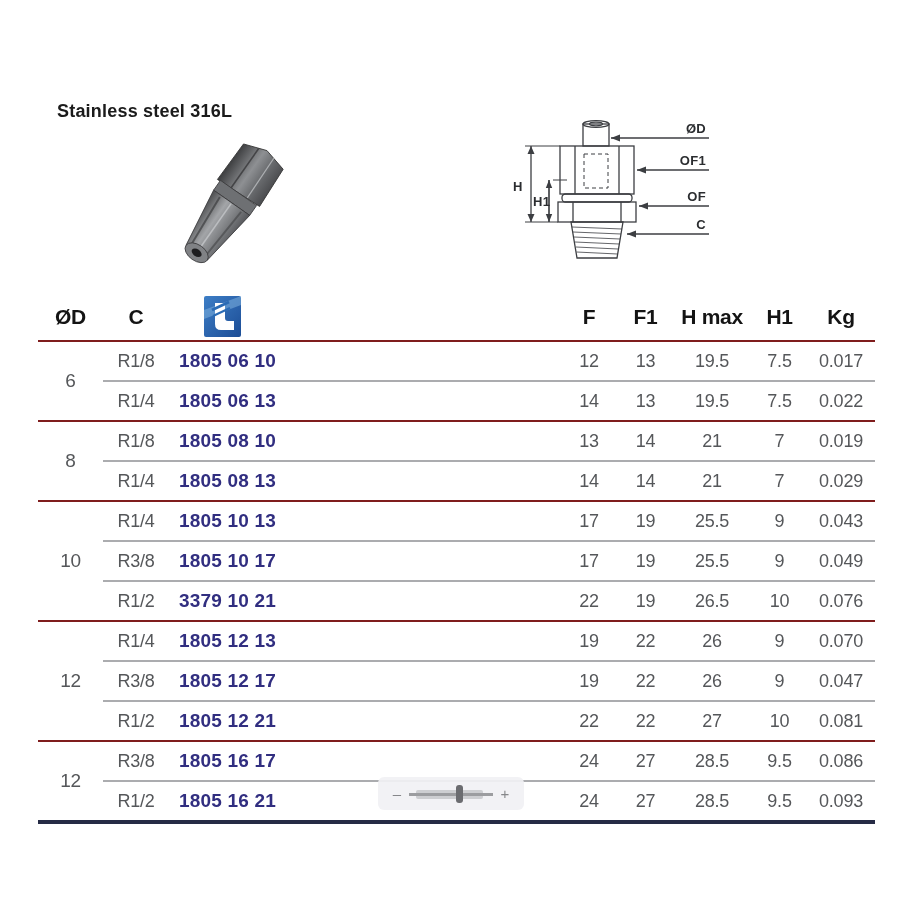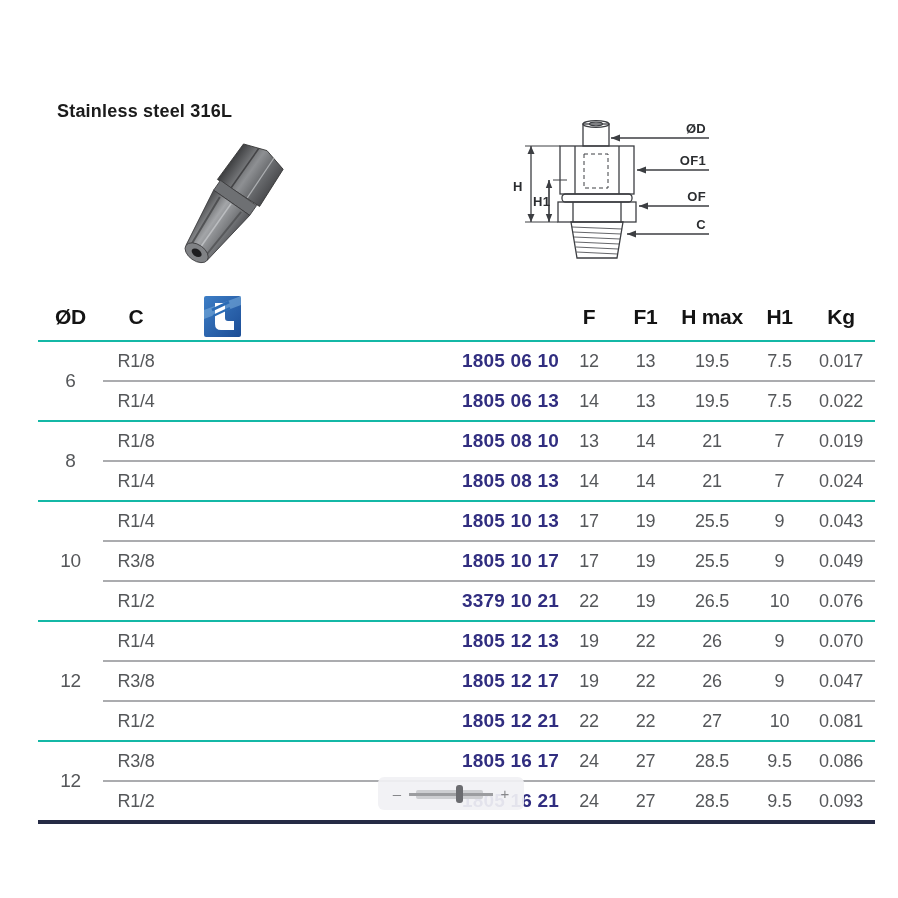--- a/index.html
+++ b/index.html
@@ -16,23 +16,23 @@
   table.spec{position:absolute;left:38px;top:293px;width:837px;border-collapse:collapse;table-layout:fixed;border-bottom:4px solid #262b45;}
   table.spec col.c-od{width:65px;} table.spec col.c-c{width:66px;} table.spec col.c-part{width:390px;}
   table.spec col.c-f{width:60px;} table.spec col.c-f1{width:53px;} table.spec col.c-hmax{width:80px;}
   table.spec col.c-h1{width:55px;} table.spec col.c-kg{width:68px;}
 
   table.spec th{height:47px;vertical-align:middle;font-size:21px;font-weight:700;color:#141414;text-align:center;letter-spacing:-0.3px;padding:0;}
   th.part-h{text-align:left;}
   th.part-h .logo-wrap{margin-left:35px;display:block;width:37px;height:41px;}
 
   table.spec td{height:38px;padding:0;font-size:18px;color:#55575a;text-align:center;vertical-align:middle;letter-spacing:-0.2px;}
-  table.spec td.part{text-align:right;padding-left:10px;font-size:19px;font-weight:700;color:#312e80;letter-spacing:.2px;}
+  table.spec td.part{text-align:left;padding-left:10px;font-size:19px;font-weight:700;color:#312e80;letter-spacing:.2px;}
   table.spec td.od{font-size:19px;}
-  tr.group-start td{border-top:2px solid #14b8a6;}
+  tr.group-start td{border-top:2px solid #7f1d1d;}
   tr.row-inner td{border-top:2px solid #abacaf;}
 
   
   .zoom-widget{position:absolute;left:378px;top:777px;width:146px;height:33px;background:rgba(241,241,244,0.93);border-radius:6px;display:flex;align-items:center;padding:0 13px;box-sizing:border-box;z-index:5;}
   .zoom-minus,.zoom-plus{color:#86878a;font-size:15px;line-height:1;width:12px;text-align:center;cursor:pointer;user-select:none;}
   .zoom-track{position:relative;flex:1;height:20px;margin:0 6px;cursor:pointer;}
   .zoom-track .rail{position:absolute;left:0;right:0;top:9px;height:3px;background:#9c9da0;}
   .zoom-track .band{position:absolute;left:8%;width:80%;top:6px;height:9px;background:#cdced1;border-radius:2px;}
   .zoom-track .handle{position:absolute;left:56%;top:1px;width:7px;height:18px;background:#6b6c70;border-radius:3px;cursor:grab;}
 </style>
@@ -196,21 +196,21 @@
           <td class="h1">7</td>
           <td class="kg">0.019</td>
         </tr>
         <tr class="row-inner">
           <td class="c">R1/4</td>
           <td class="part">1805 08 13</td>
           <td class="f">14</td>
           <td class="f1">14</td>
           <td class="hmax">21</td>
           <td class="h1">7</td>
-          <td class="kg">0.024</td>
+          <td class="kg">0.029</td>
         </tr>
         <tr class="group-start">
           <td rowspan="3" class="od">10</td>
           <td class="c">R1/4</td>
           <td class="part">1805 10 13</td>
           <td class="f">17</td>
           <td class="f1">19</td>
           <td class="hmax">25.5</td>
           <td class="h1">9</td>
           <td class="kg">0.043</td>

